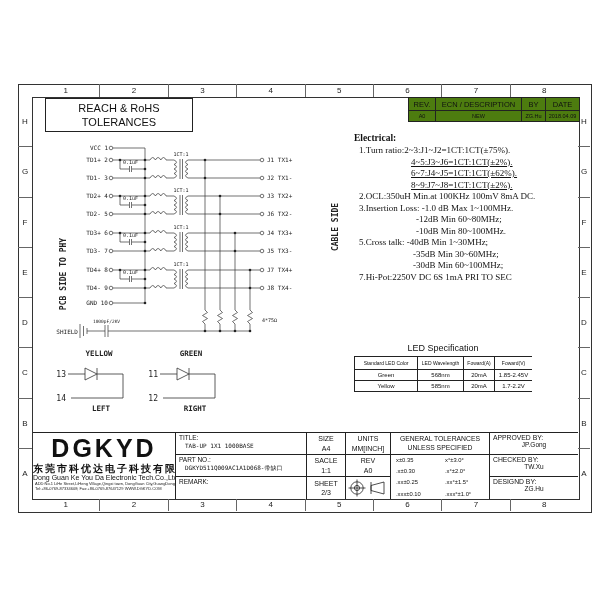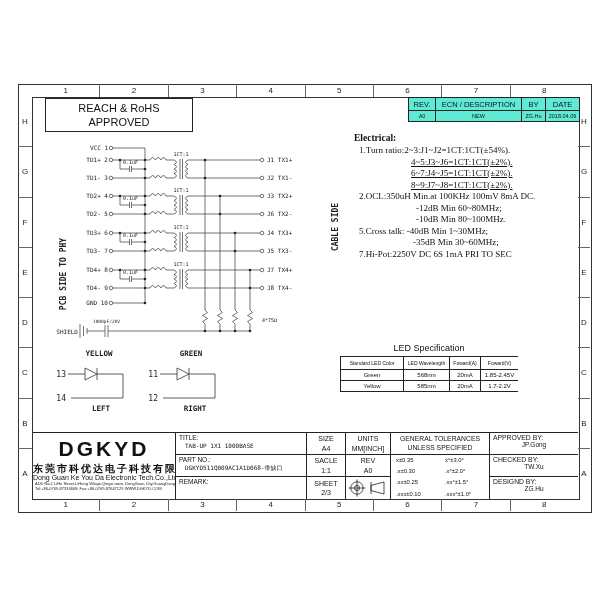--- a/index.html
+++ b/index.html
@@ -14,47 +14,47 @@
   .band-v{flex-direction:column;}
   .band-v .cell{border-bottom:1px solid #666;}
   .band-v .cell:last-child{border-bottom:none;}
   .reach-box{position:absolute;left:45px;top:98px;width:146px;height:32px;
              border:1.2px solid #222;display:flex;flex-direction:column;
              align-items:center;justify-content:center;font-size:11px;line-height:14px;}
   
   .rev-table{position:absolute;left:408px;top:97px;width:170px;background:#222;
              border:1px solid #222;display:grid;grid-template-columns:26px 85px 23px 33px;
              grid-template-rows:12px 10px;gap:1px;}
-  .rev-table div{background:#5eead4;display:flex;align-items:center;justify-content:center;overflow:hidden;}
+  .rev-table div{background:#4d7c0f;display:flex;align-items:center;justify-content:center;overflow:hidden;}
   .rev-h{font-size:7.5px;}
   .rev-d{font-size:5.5px;}
   
   .electrical{position:absolute;left:352px;top:133px;width:228px;}
   .etitle{font:bold 9.5px "Liberation Serif",serif;margin-bottom:2px;padding-left:2px;}
   .eline{white-space:nowrap;font:9px/11.5px "Liberation Serif",serif;}
   .in1{padding-left:7px;}
   .in2{padding-left:59px;text-decoration:underline;}
   .in3{padding-left:64px;}
   .in4{padding-left:61px;font-family:Liberation Serif, serif;}
   
-  .ledspec{position:absolute;left:340px;top:343px;width:178px;}
+  .ledspec{position:absolute;left:354px;top:343px;width:178px;}
   .ledspec-title{text-align:center;font-size:9px;margin-bottom:3px;}
   .ledspec-table{background:#222;border:1px solid #222;display:grid;
                  grid-template-columns:62px 45px 30px 37px;grid-template-rows:12px 10px 10px;gap:1px;}
   .ledspec-table div{background:#fff;display:flex;align-items:center;justify-content:center;overflow:hidden;}
   .lh{font-size:5px;}
   .ld{font-size:6px;}
   
   .tblock{position:absolute;left:33px;top:432px;width:545px;height:66px;background:#222;
           border-top:1px solid #222;display:grid;
           grid-template-columns:142px 130px 38px 44px 98px 88px;
           grid-template-rows:21px 21px 22px;gap:1px;}
   .tblock > div{background:#fff;overflow:hidden;}
   .company{grid-column:1;grid-row:1 / span 3;text-align:center;}
-  .logo{font-size:21px;font-weight:bold;letter-spacing:3px;line-height:29px;margin-top:1px;}
+  .logo{font-size:25px;font-weight:bold;letter-spacing:3px;line-height:29px;margin-top:1px;}
   .cn{font-size:10px;font-weight:bold;letter-spacing:2px;line-height:11px;white-space:nowrap;}
   .en{font-size:7px;line-height:8px;white-space:nowrap;}
   .addr{font-size:4px;line-height:4.6px;color:#222;white-space:nowrap;text-align:left;padding-left:2px;}
   .lblcell{padding:1px 3px;}
   .lbl{font-size:6.5px;}
   .val-mono{font-family:"DejaVu Sans Mono",monospace;font-size:6px;padding-left:6px;margin-top:1px;white-space:nowrap;}
   .pair{display:flex;flex-direction:column;align-items:center;justify-content:space-evenly;font-size:7px;text-align:center;}
   .tolhead{display:flex;flex-direction:column;align-items:center;justify-content:center;font-size:6.8px;line-height:8.5px;}
   .tolbody{grid-column:5;grid-row:2 / span 2;background:#222;display:grid;
            grid-template-columns:48px 49px;grid-template-rows:10px 10px 10px 11px;gap:1px;}
@@ -110,21 +110,21 @@
     <div class="cell">F</div>
     <div class="cell">E</div>
     <div class="cell">D</div>
     <div class="cell">C</div>
     <div class="cell">B</div>
     <div class="cell">A</div>
   </div>
 
   <div class="reach-box">
     <div>REACH &amp; RoHS</div>
-    <div>APPROVED</div>
+    <div>TOLERANCES</div>
   </div>
 
   <div class="rev-table">
     <div class="rev-h">REV.</div>
     <div class="rev-h">ECN / DESCRIPTION</div>
     <div class="rev-h">BY</div>
     <div class="rev-h">DATE</div>
     <div class="rev-d">A0</div>
     <div class="rev-d">NEW</div>
     <div class="rev-d">ZG.Hu</div>
@@ -273,29 +273,31 @@
     <g font-size="8" text-anchor="end">
       <text x="11" y="33">13</text>
       <text x="11" y="57">14</text>
       <text x="103" y="33">11</text>
       <text x="103" y="57">12</text>
     </g>
   </svg>
 
   <div class="electrical">
     <div class="etitle">Electrical:</div>
-    <div class="eline in1">1.Turn ratio:2~3:J1~J2=1CT:1CT(±54%).</div>
+    <div class="eline in1">1.Turn ratio:2~3:J1~J2=1CT:1CT(±75%).</div>
     <div class="eline in2">4~5:J3~J6=1CT:1CT(±2%).</div>
-    <div class="eline in2">6~7:J4~J5=1CT:1CT(±2%).</div>
+    <div class="eline in2">6~7:J4~J5=1CT:1CT(±62%).</div>
     <div class="eline in2">8~9:J7~J8=1CT:1CT(±2%).</div>
     <div class="eline in1">2.OCL:350uH Min.at 100KHz 100mV 8mA DC.</div>
+    <div class="eline in1">3.Insertion Loss: -1.0 dB Max 1~100MHz.</div>
     <div class="eline in3">-12dB Min 60~80MHz;</div>
     <div class="eline in3">-10dB Min 80~100MHz.</div>
     <div class="eline in1">5.Cross talk: -40dB Min 1~30MHz;</div>
     <div class="eline in4">-35dB Min 30~60MHz;</div>
+    <div class="eline in4">-30dB Min 60~100MHz;</div>
     <div class="eline in1">7.Hi-Pot:2250V DC 6S 1mA PRI TO SEC</div>
   </div>
 
   <div class="ledspec">
     <div class="ledspec-title">LED Specification</div>
     <div class="ledspec-table">
       <div class="lh">Standard LED Color</div>
       <div class="lh">LED Wavelength</div>
       <div class="lh">Foward(A)</div>
       <div class="lh">Foward(V)</div>

